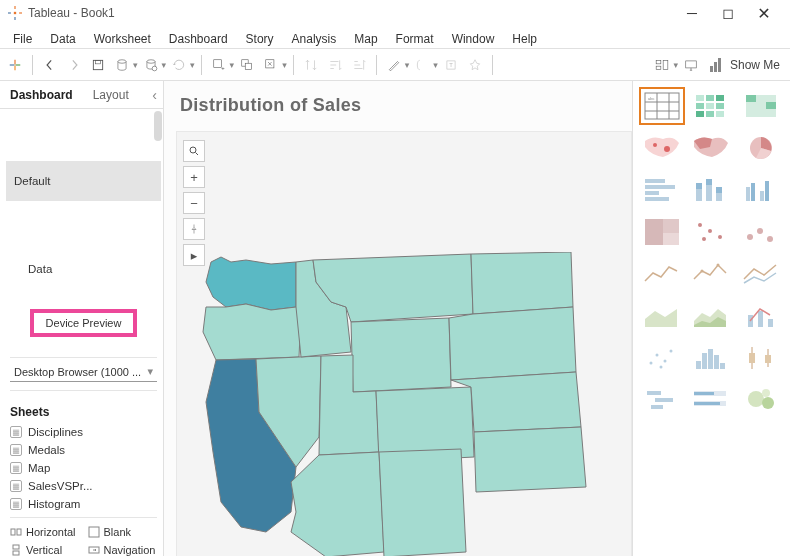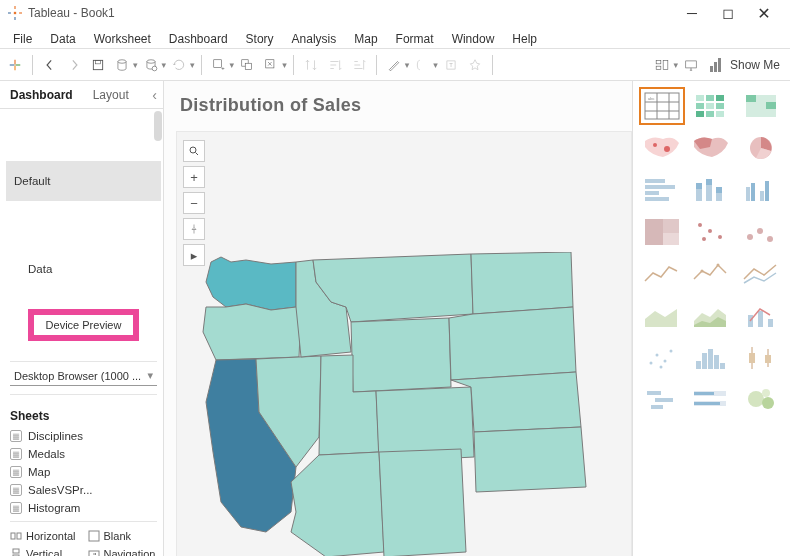--- a/index.html
+++ b/index.html
@@ -36,21 +36,21 @@
   .left { width: 164px; border-right: 1px solid #e0e0e0; display: flex; flex-direction: column; background: #fff; position: relative; }
   .left-tabs { display: flex; align-items: center; border-bottom: 1px solid #e0e0e0; height: 28px; }
   .left-tabs .tab { padding: 0 10px; font-size: 12px; line-height: 28px; color: #666; }
   .left-tabs .tab.active { font-weight: bold; color: #222; }
   .left-tabs .collapse { margin-left: auto; padding: 0 6px; color: #888; font-size: 14px; }
   .left-content { flex: 1; overflow-y: auto; padding: 4px 0 4px 4px; }
   
   .device-list { margin: 4px 2px 8px 2px; }
   .device-list .device { padding: 14px 8px; font-size: 11.5px; color: #333; margin-top: 48px; }
   .device-list .device.active { background: #e4e4e4; }
-  .preview-btn { display: block; margin: 20px auto; padding: 4px 12px; border: 6px solid #ec4899; background: #fff; font-size: 11px; color: #333; }
+  .preview-btn { display: block; margin: 20px auto; padding: 4px 12px; border: 4px solid #ec4899; background: #fff; font-size: 11px; color: #333; }
   
   .section-title { font-weight: bold; font-size: 12px; padding: 10px 6px 4px 6px; color: #222; }
   .size-select { width: calc(100% - 12px); margin: 2px 6px 8px 6px; padding: 3px 4px; font-size: 11px; border: 0; border-bottom: 1px solid #999; display: flex; justify-content: space-between; align-items: center; color: #333; }
   .size-select .chev { color: #888; }
   
   .sheet-item { display: flex; align-items: center; padding: 3px 6px; font-size: 11.5px; color: #333; gap: 6px; }
   .sheet-item .icon { width: 12px; height: 12px; border: 1px solid #aaa; border-radius: 2px; display: flex; align-items: center; justify-content: center; color: #aaa; font-size: 8px; }
   
   .objects-grid { display: grid; grid-template-columns: 1fr 1fr; padding: 2px 4px; gap: 2px 4px; }
   .object-item { display: flex; align-items: center; gap: 4px; padding: 2px; font-size: 11px; color: #333; }

